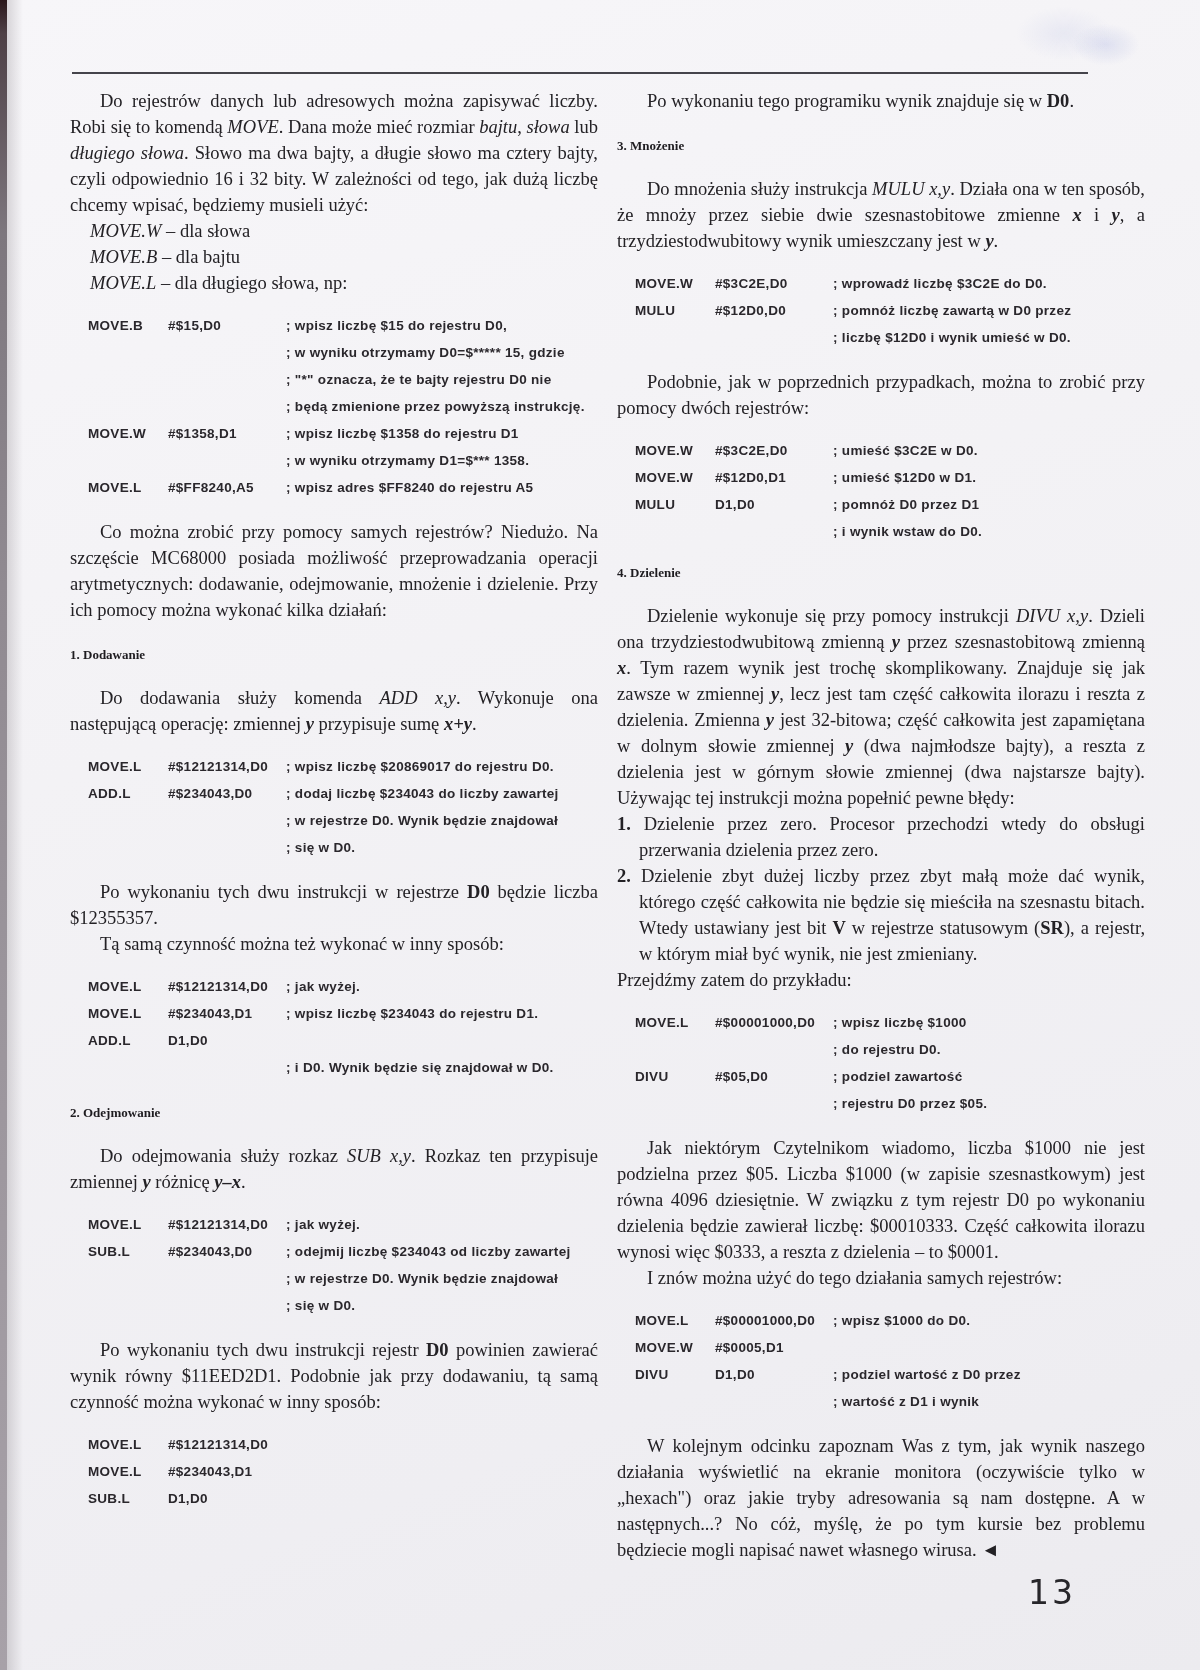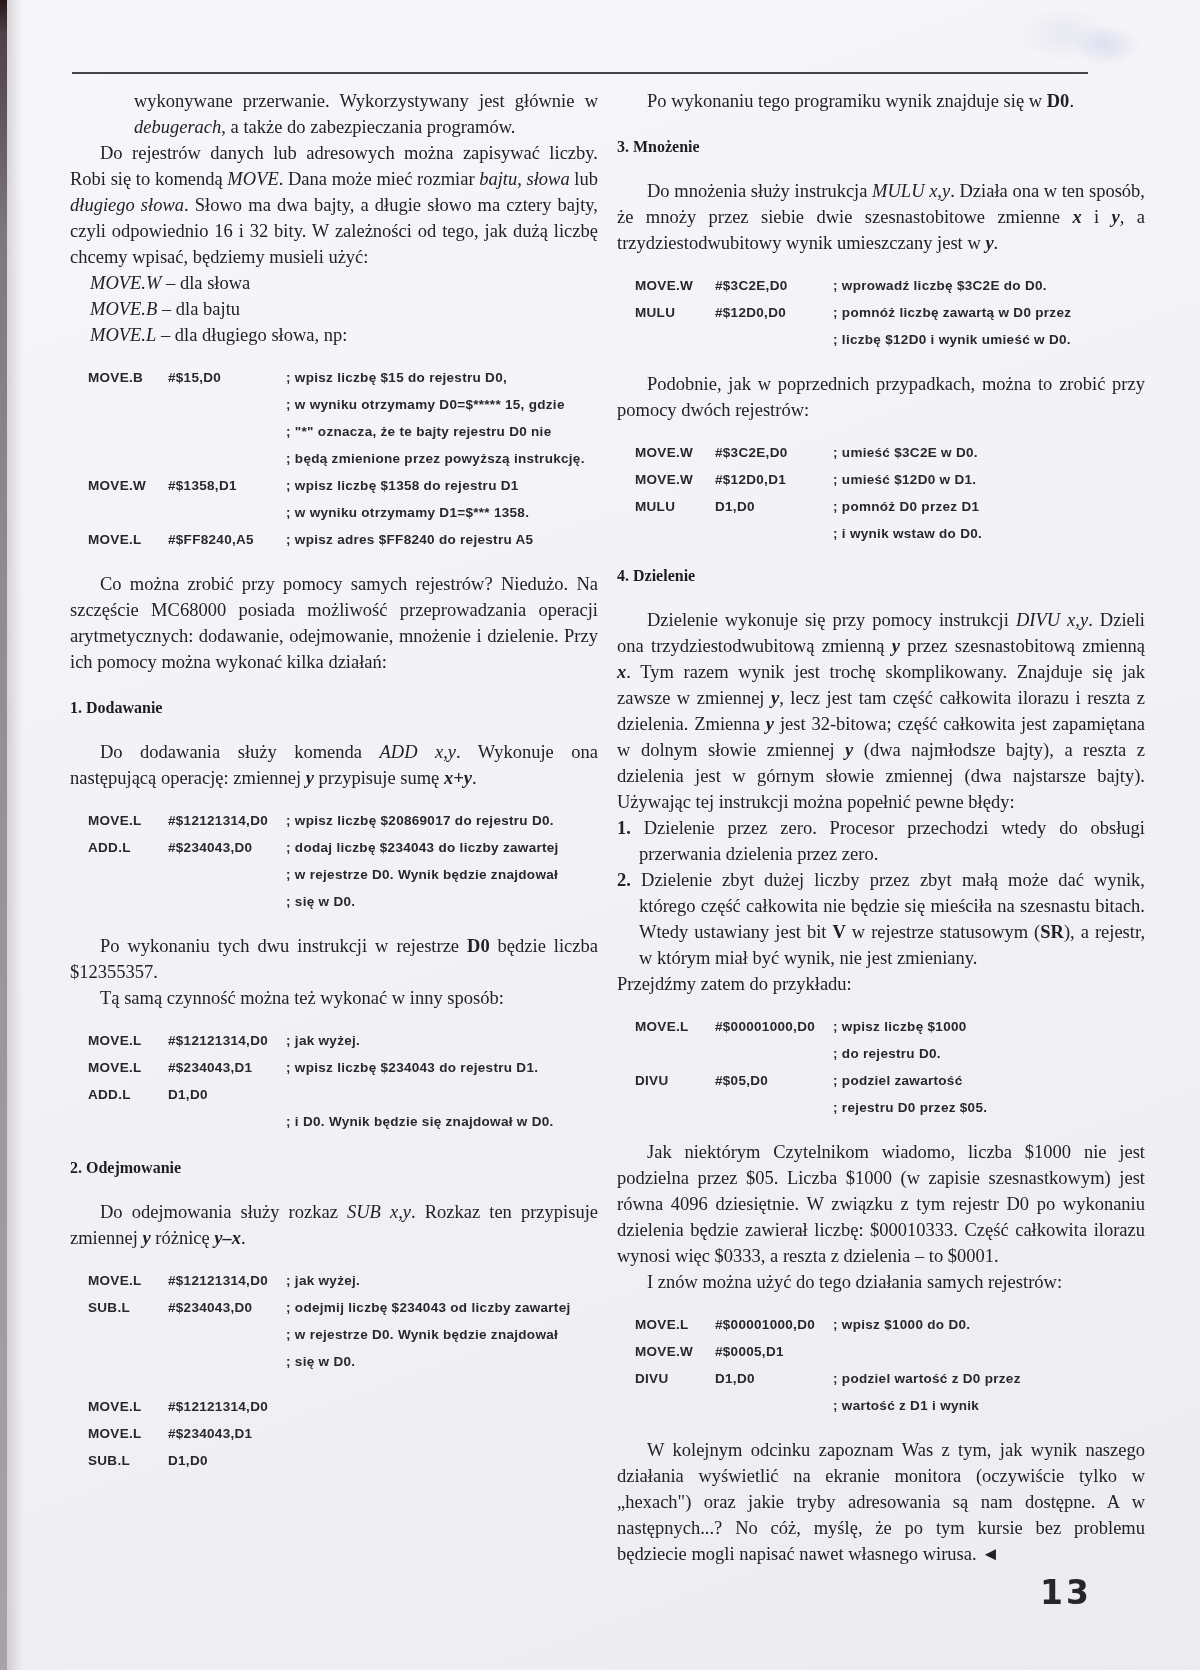--- a/index.html
+++ b/index.html
@@ -44,21 +44,21 @@
   .ind{text-indent:30px;}
   .hang{padding-left:22px;text-indent:-22px;}
   .mt10{margin-top:10px;}
   .s-i{font-style:italic;}
   .s-b{font-weight:bold;}
   .s-bi{font-weight:bold;font-style:italic;}
   .move-list{padding-left:20px;}
   .move-list p.body{text-align:left;}
   .heading{
     font-family:"Liberation Serif", serif;
-    font-size:16px;font-weight:bold;
+    font-size:13px;font-weight:bold;
     margin:24px 0 22px 0;color:#1e1c20;
     text-align:left;
   }
   .heading.tight{margin-top:20px;}
   .code-block{
     margin:16px 0 18px 0;
     padding-left:18px;
     font-family:"Liberation Sans", sans-serif;
     font-weight:bold;
     font-size:13.5px;
@@ -67,37 +67,36 @@
     text-align:left;
   }
   .code-line{
     display:grid;
     grid-template-columns:80px 118px 1fr;
     line-height:27px;
     white-space:nowrap;
   }
   .code-cm{white-space:nowrap;}
   .page-number{
-    position:absolute;right:108px;bottom:58px;
+    position:absolute;right:124px;bottom:58px;
     font-family:"DejaVu Sans", sans-serif;
-    font-size:33px;font-weight:700;letter-spacing:3px;
+    font-size:33px;font-weight:400;letter-spacing:3px;
     color:#27262a;
   }
 </style>
 </head>
 <body>
 
 <div class="page">
   <div class="scan-edge"></div>
   <div class="scan-edge-soft"></div>
   <div class="ghost-logo"></div>
   <div class="top-rule"></div>
 
   <div class="col col-left">
-    <p class="body intro">wykonywane przerwanie. Wykorzystywany jest głównie w <span class="s-i">debugerach</span>, a także do zabezpieczania programów.</p>
     <p class="body ind">Do rejestrów danych lub adresowych można zapisywać liczby. Robi się to komendą <span class="s-i">MOVE</span>. Dana może mieć rozmiar <span class="s-i">bajtu</span>, <span class="s-i">słowa</span> lub <span class="s-i">długiego słowa</span>. Słowo ma dwa bajty, a długie słowo ma cztery bajty, czyli odpowiednio 16 i 32 bity. W zależności od tego, jak dużą liczbę chcemy wpisać, będziemy musieli użyć:</p>
     <div class="move-list">
       <p class="body"><span class="s-i">MOVE.W</span> – dla słowa</p>
       <p class="body"><span class="s-i">MOVE.B</span> – dla bajtu</p>
       <p class="body"><span class="s-i">MOVE.L</span> – dla długiego słowa, np:</p>
     </div>
     <div class="code-block">
         <div class="code-line">
           <span class="code-mn">MOVE.B</span>
           <span class="code-op">#$15,D0</span>
@@ -199,20 +198,21 @@
           <span class="code-mn"></span>
           <span class="code-op"></span>
           <span class="code-cm">; w rejestrze D0. Wynik będzie znajdował</span>
         </div>
         <div class="code-line">
           <span class="code-mn"></span>
           <span class="code-op"></span>
           <span class="code-cm">; się w D0.</span>
         </div>
       </div>
+    <p class="body ind">Po wykonaniu tych dwu instrukcji rejestr <span class="s-b">D0</span> powinien zawierać wynik równy $11EED2D1. Podobnie jak przy dodawaniu, tą samą czynność można wykonać w inny sposób:</p>
     <div class="code-block">
         <div class="code-line">
           <span class="code-mn">MOVE.L</span>
           <span class="code-op">#$12121314,D0</span>
           <span class="code-cm"></span>
         </div>
         <div class="code-line">
           <span class="code-mn">MOVE.L</span>
           <span class="code-op">#$234043,D1</span>
           <span class="code-cm"></span>

